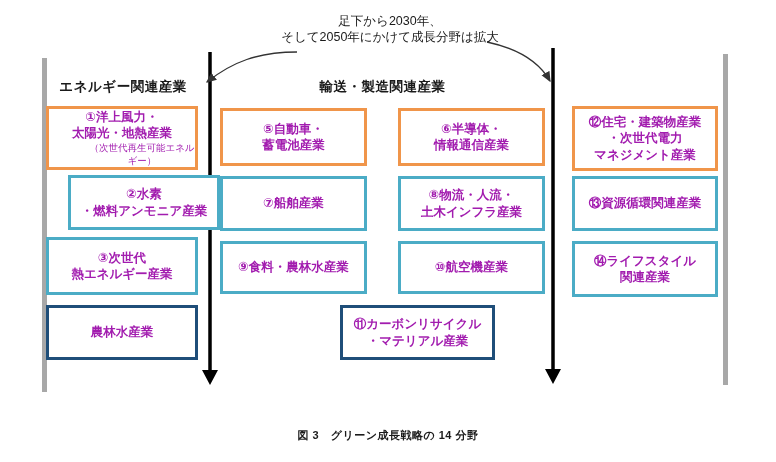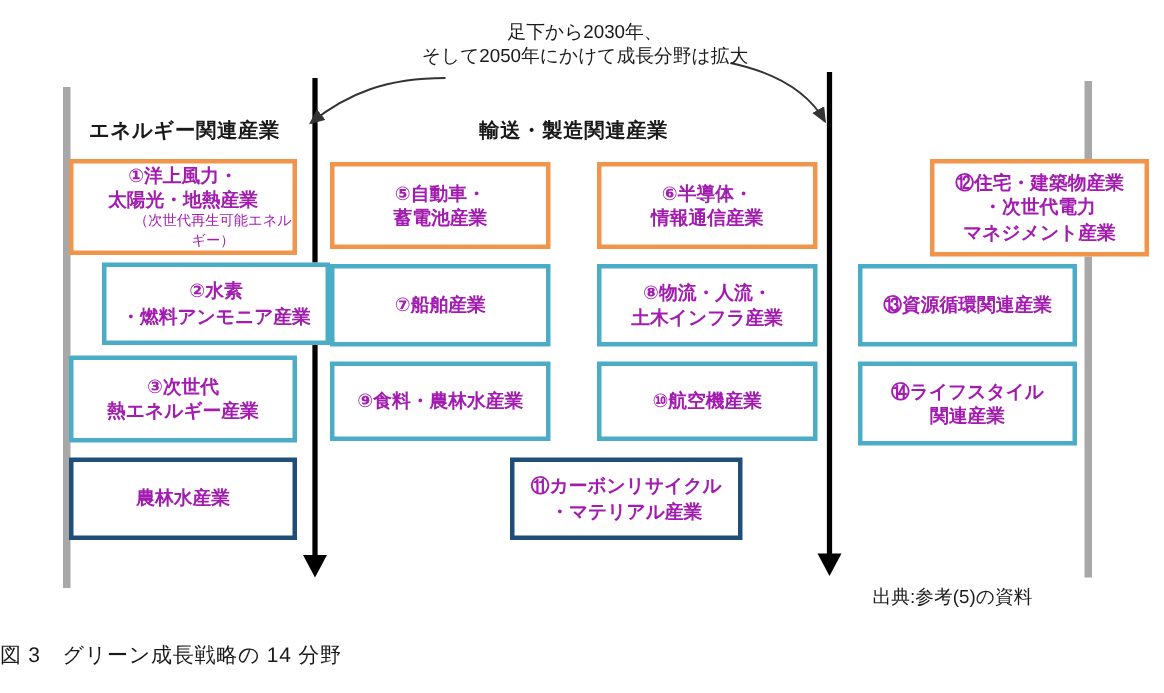--- a/index.html
+++ b/index.html
@@ -10,21 +10,21 @@
   .colheader{font-weight:bold;font-size:13.5px;color:#1a1a1a;text-align:center;letter-spacing:.5px;}
   .annotation{font-size:12.5px;color:#1a1a1a;text-align:center;white-space:pre-line;line-height:1.25;}
   .box{position:absolute;background:#ffffff;display:flex;flex-direction:column;justify-content:center;align-items:center;
        text-align:center;font-weight:bold;font-size:12.5px;color:#a21caf;line-height:1.3;box-sizing:border-box;}
   .box .label{white-space:pre-line;}
   .box .note{font-size:9.5px;font-weight:normal;margin-top:1px;margin-left:40px;}
   .orange{border:3px solid #F0954A;}
   .teal{border:3px solid #4BACC6;}
   .navy{border:3px solid #1F4E79;}
   .source{font-size:12.5px;color:#1a1a1a;text-align:center;}
-  .caption{font-size:14px;color:#1a1a1a;text-align:left;letter-spacing:.5px;}
+  .caption{font-size:11px;color:#1a1a1a;text-align:center;letter-spacing:.5px;font-weight:bold;}
   svg{position:absolute;left:0;top:0;}
 </style>
 </head>
 <body>
 
 <div id="canvas">
 
   <svg width="776" height="462">
     <defs>
       <marker id="curveArrow" markerWidth="9" markerHeight="8" refX="7" refY="3.5" orient="auto">
@@ -89,30 +89,29 @@
   </div>
   <div class="box teal" style="left:398px;top:241px;width:147px;height:53px;">
     <span class="label">⑩航空機産業</span>
   </div>
 
   <div class="box navy" style="left:308px;top:305px;width:155px;height:55px;margin-left:32px;">
     <span class="label">⑪カーボンリサイクル
 ・マテリアル産業</span>
   </div>
 
-  <div class="box orange" style="left:572px;top:106px;width:146px;height:65px;margin-left:48px;">
+  <div class="box orange" style="left:572px;top:106px;width:146px;height:65px;">
     <span class="label">⑫住宅・建築物産業
 ・次世代電力
 マネジメント産業</span>
   </div>
   <div class="box teal" style="left:572px;top:176px;width:146px;height:55px;">
     <span class="label">⑬資源循環関連産業</span>
   </div>
   <div class="box teal" style="left:572px;top:241px;width:146px;height:56px;">
     <span class="label">⑭ライフスタイル
 関連産業</span>
   </div>
 
-  <div class="abs source" style="left:550px;top:390px;width:170px;">出典:参考(5)の資料</div>
 
   <div class="abs caption" style="left:0px;top:428px;width:776px;">図 3　グリーン成長戦略の 14 分野</div>
 
 </div>
 
 </body></html>

